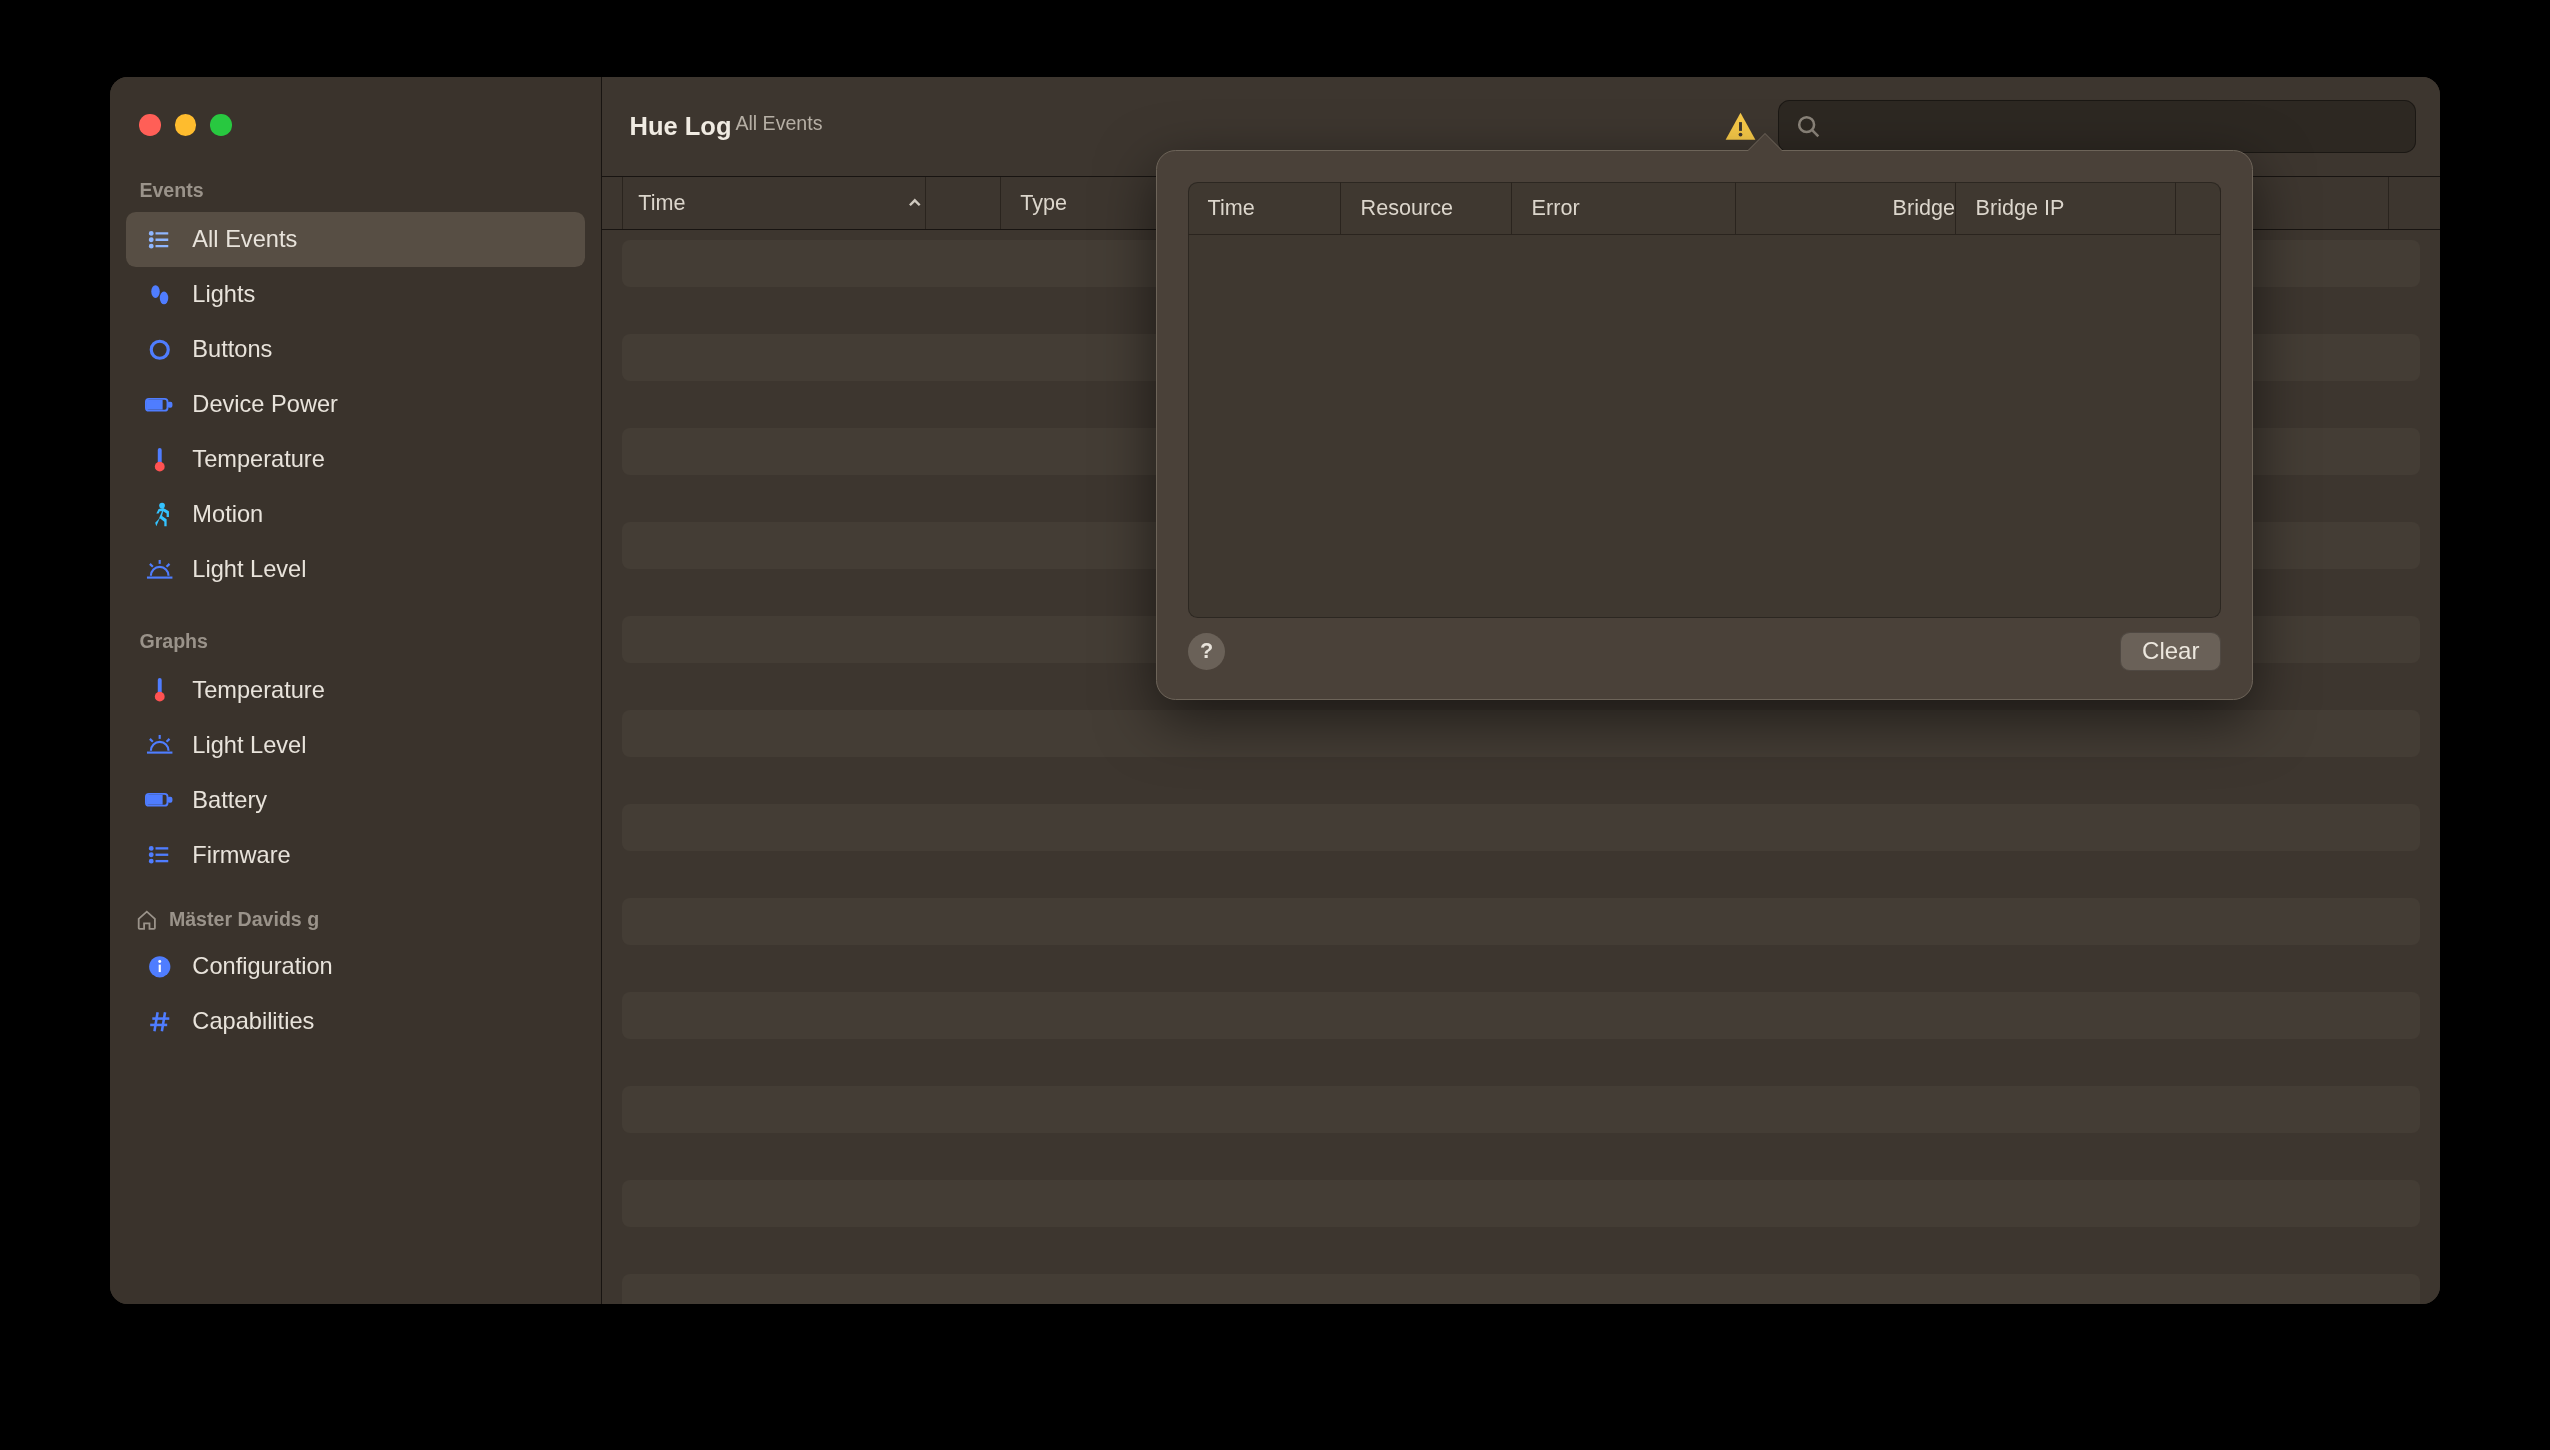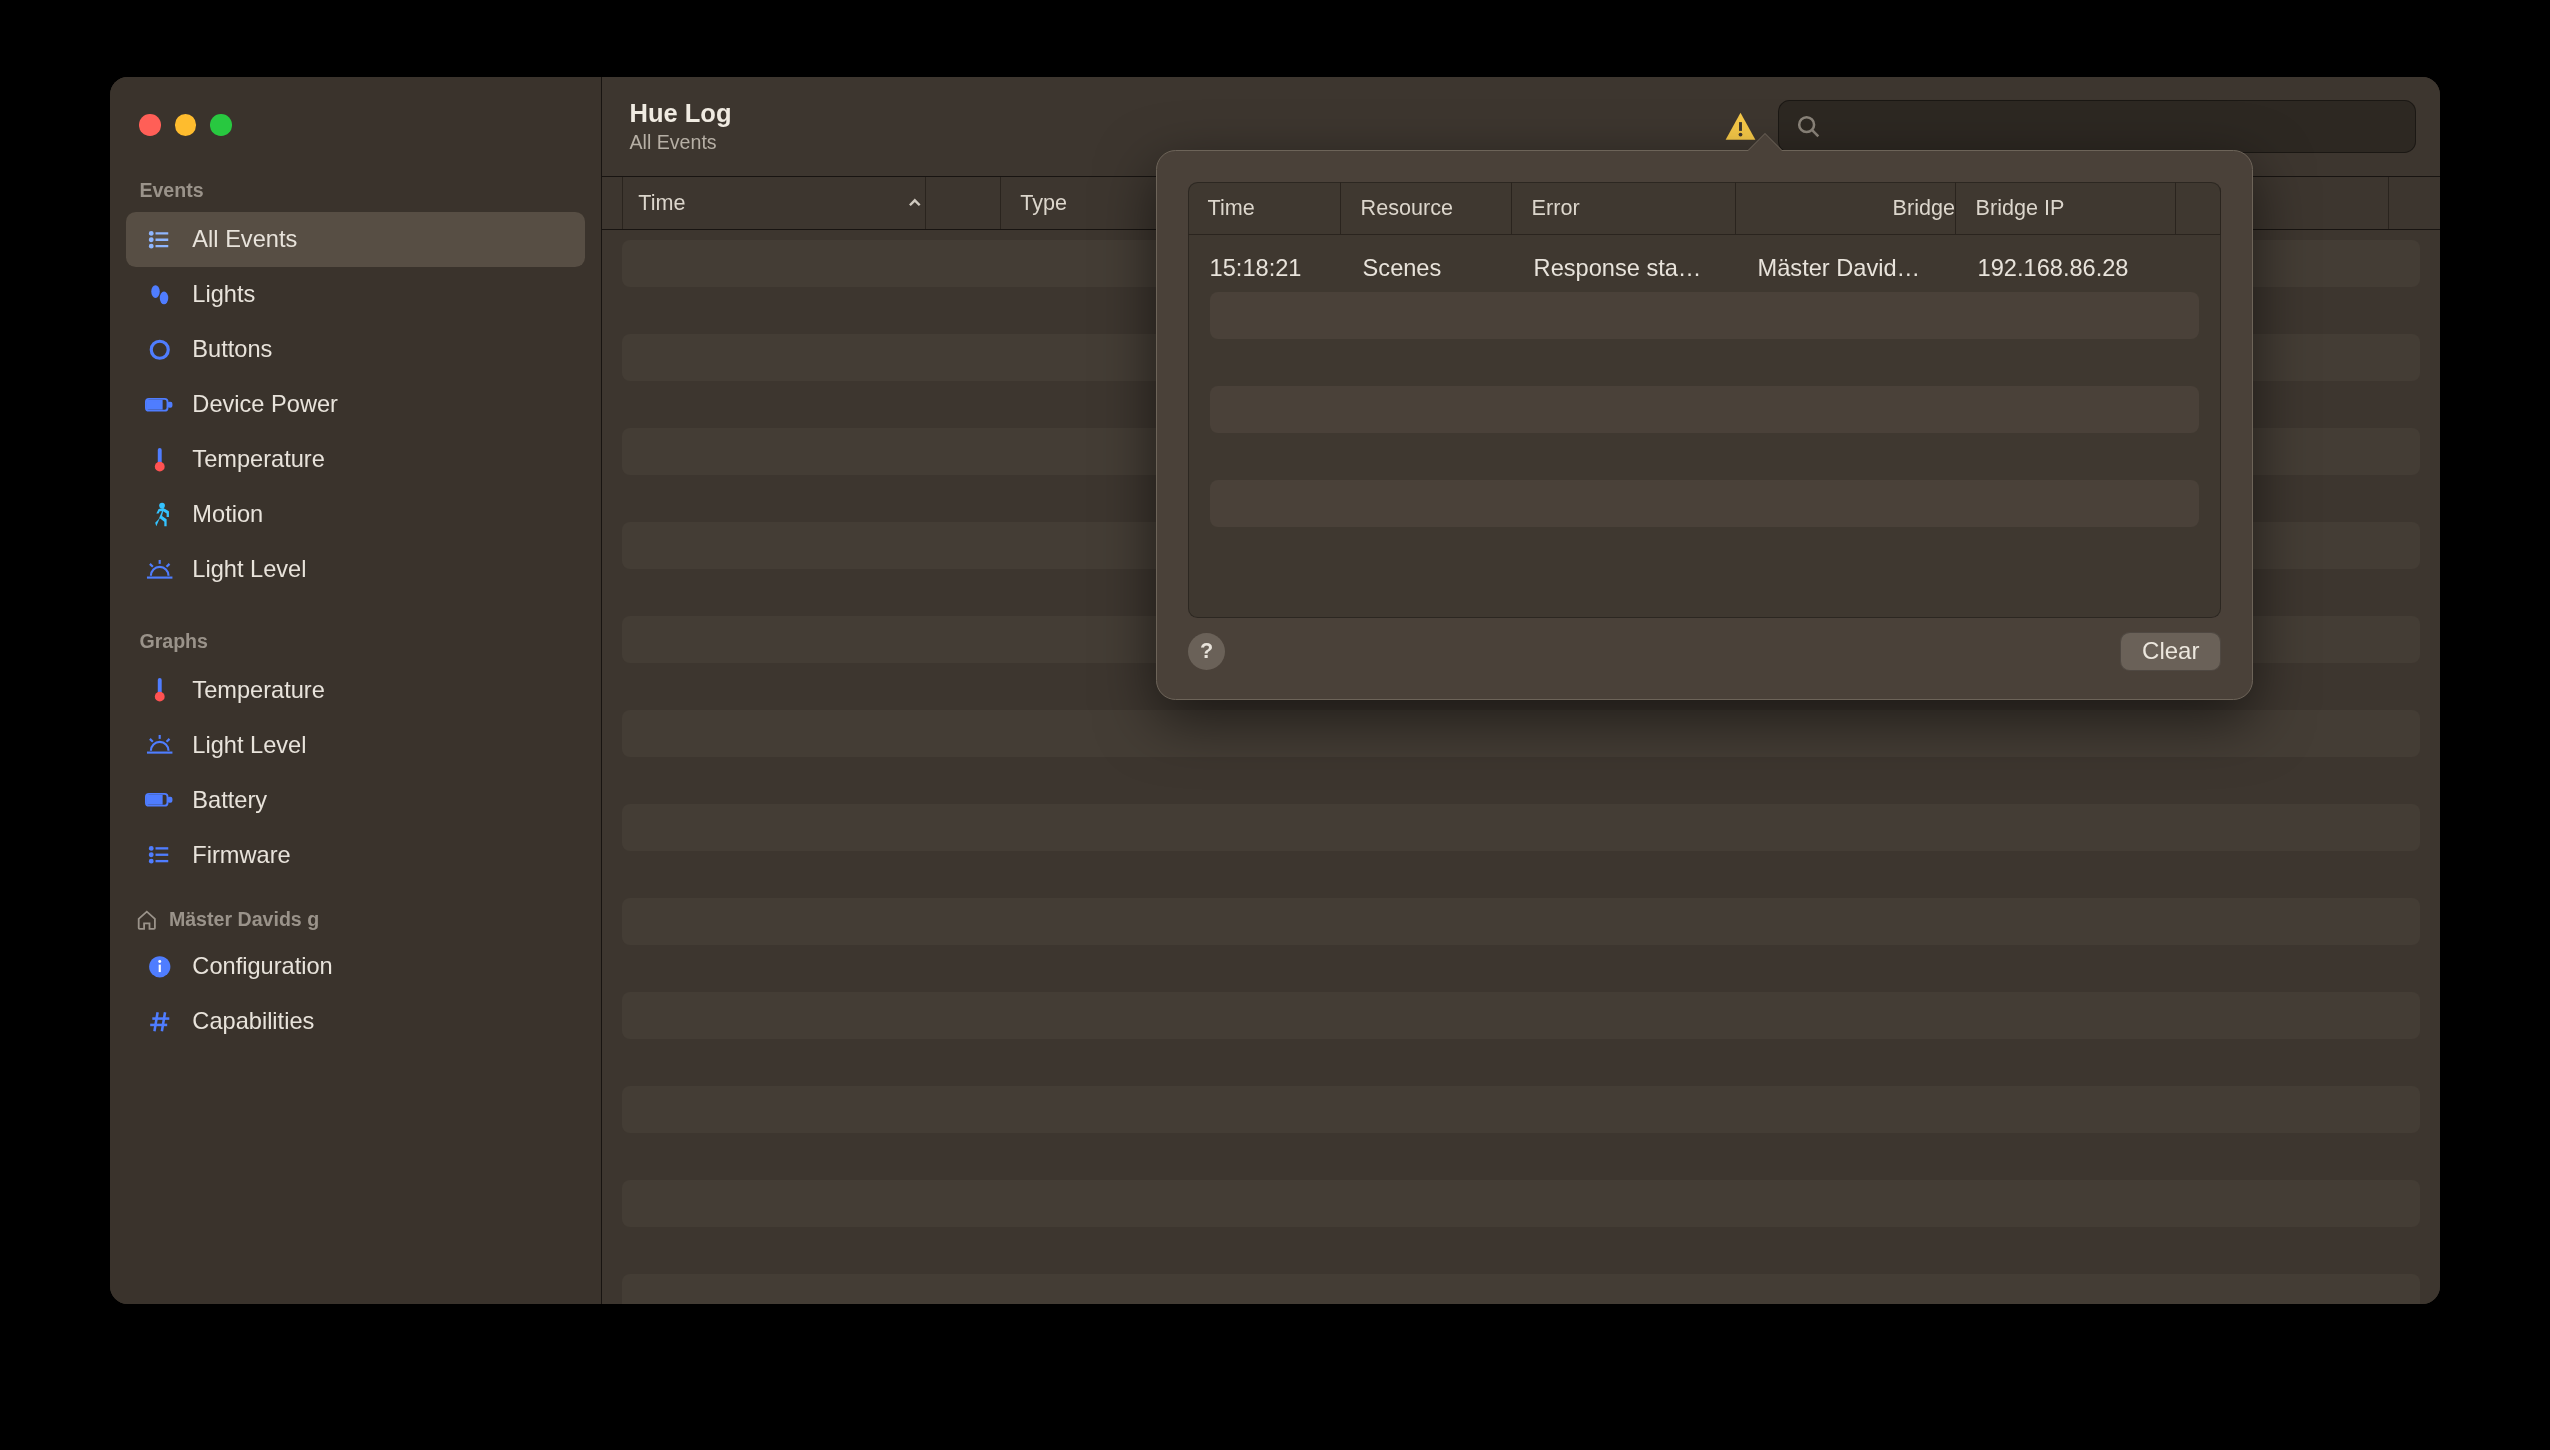--- a/index.html
+++ b/index.html
@@ -47,21 +47,21 @@
   padding: 25.5px 0 7.9px 23.6px; color:#9a938a; font-size:19.6px; font-weight:600;
 }
 .section-header .icon { width:25.5px; display:flex; align-items:center; justify-content:center; }
 
 
 .main { flex: 1; display: flex; flex-direction: column; background:#3d362f; }
 .toolbar {
   height: 100px; display:flex; align-items:center; padding: 0 23.6px 0 27.5px; gap: 19.6px;
   border-bottom: 1px solid #181411;
 }
-.title-block { display:flex; flex-direction:column; gap:3.9px; }
+.title-block { display:flex; gap:3.9px; }
 .title-block .title { font-size: 25.5px; font-weight:700; color:#f0ebe2; }
 .title-block .subtitle { font-size: 19.6px; color:#b6afa5; }
 .toolbar .spacer { flex:1; }
 
 .warn-icon { width:37px; height:37px; display:flex; align-items:center; justify-content:center; cursor:pointer; }
 
 .search {
   width: 638px; height: 53px; background:#2d2822; border-radius: 11.8px;
   display:flex; align-items:center; padding:0 17.7px; gap:13.7px;
   box-shadow: inset 0 0 0 1px rgba(0,0,0,0.4);
@@ -390,32 +390,20 @@
               <span>Error</span>
             </div>
           <div class="pc pc-bridge">
               <span>Bridge</span>
             </div>
           <div class="pc pc-ip">
               <span>Bridge IP</span>
             </div>
           <div class="pc pc-tail"></div>
         </div>
-        <div class="pop-body">
-          <div class="pop-row">
-            <div class="cell t">15:18:21</div>
-            <div class="cell r">Scenes</div>
-            <div class="cell e">Response sta…</div>
-            <div class="cell b">Mäster David…</div>
-            <div class="cell ip">192.168.86.28</div>
-          </div>
-          <div class="pop-stripe"></div>
-          <div class="pop-stripe"></div>
-          <div class="pop-stripe"></div>
-        </div>
       </div>
       <div class="pop-footer">
         <div class="help">
             <span>?</span>
           </div>
         <div class="spacer"></div>
         <div class="clear">
             <span>Clear</span>
           </div>
       </div>

